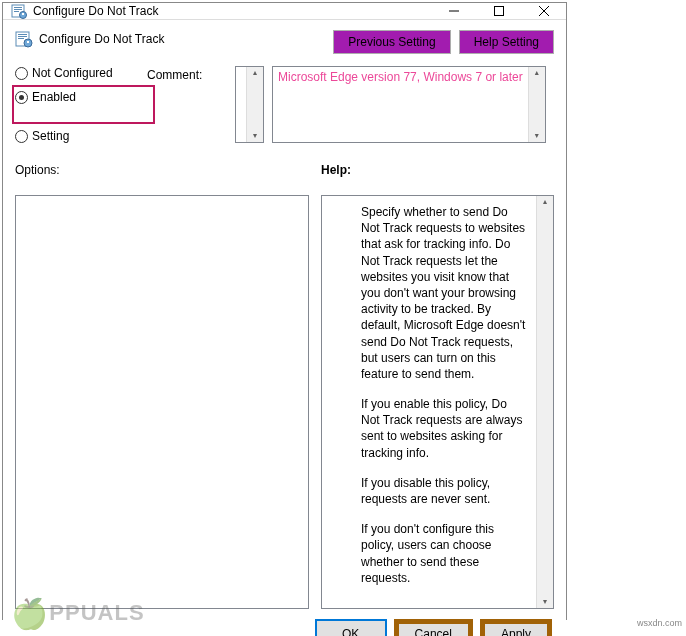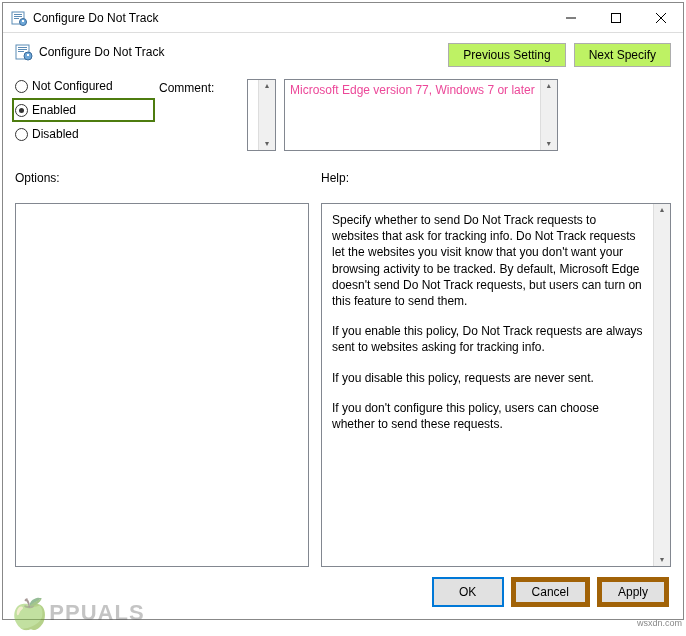--- a/index.html
+++ b/index.html
@@ -7,21 +7,21 @@
       font-family: 'Segoe UI', Tahoma, sans-serif;
       font-size: 12px;
       background: #fff;
       width: 686px;
       height: 636px;
       position: relative;
       overflow: hidden;
     }
     .window {
       border: 1px solid #888;
-      width: 682px;
+      width: 565px;
       height: 618px;
       margin: 2px;
       background: #fff;
       display: flex;
       flex-direction: column;
     }
     .titlebar {
       height: 30px;
       display: flex;
       align-items: center;
@@ -76,49 +76,49 @@
       font-size: 12px;
     }
     .nav-buttons {
       margin-left: auto;
       display: flex;
       gap: 8px;
     }
     .btn {
       padding: 4px 14px;
       border: 1px solid #adadad;
-      background: #bef264;
+      background: #a21caf;
       font-size: 12px;
       cursor: default;
       min-width: 70px;
       font-family: inherit;
     }
     .config-row {
       display: flex;
-      gap: 12px;
+      gap: 0;
       margin-bottom: 6px;
     }
     .config-left {
       width: 132px;
       flex-shrink: 0;
     }
     .radio-group {
       display: flex;
       flex-direction: column;
       gap: 10px;
     }
     .radio-item {
       display: flex;
       align-items: center;
       gap: 4px;
       font-size: 12px;
     }
     .radio-item.highlighted {
-      border: 2px solid #4d7c0f;
-      padding: 3px 6px 3px 1px;
+      border: 2px solid #be185d;
+      padding: 3px 6px 18px 1px;
       margin: -5px -8px -5px -3px;
     }
     .radio-circle {
       width: 13px;
       height: 13px;
       border: 1px solid #333;
       border-radius: 50%;
       display: flex;
       align-items: center;
       justify-content: center;
@@ -171,42 +171,42 @@
       font-size: 8px;
       color: #606060;
     }
     .scroll-arrow { padding: 2px 0; line-height:1;}
     .mid-labels {
       display: flex;
       margin-top: 14px;
       margin-bottom: 18px;
     }
     .mid-labels .left-label { width: 306px; font-size: 12px; }
-    .mid-labels .right-label { font-size: 12px; }
+    .mid-labels .right-label { font-size: 12px; font-weight: bold; }
     .panels {
       display: flex;
       gap: 12px;
       flex: 1;
       min-height: 0;
     }
     .panel {
       border: 1px solid #828790;
       display: flex;
       background: #fff;
     }
     .options-panel { width: 294px; }
     .help-panel { flex: 1; }
     .help-content {
       flex: 1;
       padding: 8px 10px;
       font-size: 12px;
       line-height: 1.35;
       overflow: hidden;
     }
-    .help-content p { margin-bottom: 14px; }
+    .help-content p { margin-bottom: 14px; margin-left: 29px; }
     .bottom-bar {
       display: flex;
       justify-content: flex-end;
       gap: 7px;
       padding: 10px 2px 2px 2px;
     }
     .btn-bottom {
       padding: 3px 16px;
       border: 5px solid #a16207;
       background: #e1e1e1;
@@ -284,38 +284,38 @@
             <rect x="3" y="6" width="9" height="1" fill="#5b8bb5"></rect>
             <rect x="3" y="8" width="6" height="1" fill="#5b8bb5"></rect>
             <circle cx="13" cy="13" r="4" fill="#6fa8d8" stroke="#3a6a9a"></circle>
             <rect x="12" y="11" width="2" height="2" fill="#fff"></rect>
           </svg>
         </span>
         <span class="policy-title">Configure Do Not Track</span>
       </div>
       <div class="nav-buttons">
         <button class="btn">Previous Setting</button>
-        <button class="btn">Next Specify</button>
+        <button class="btn">Help Setting</button>
       </div>
     </div>
 
     <div class="config-row">
       <div class="config-left">
         <div class="radio-group">
           <label class="radio-item">
             <span class="radio-circle"></span>
             <span>Not Configured</span>
           </label>
           <label class="radio-item highlighted">
             <span class="radio-circle selected"></span>
             <span>Enabled</span>
           </label>
           <label class="radio-item">
             <span class="radio-circle"></span>
-            <span>Disabled</span>
+            <span>Setting</span>
           </label>
         </div>
       </div>
       <div class="config-right">
         <div class="field-row">
           <div class="field-label">Comment:</div>
           <div class="textarea-wrap">
             <div class="textarea-content comment-box"></div>
             <div class="scrollbar">
               <span class="scroll-arrow">▴</span>

